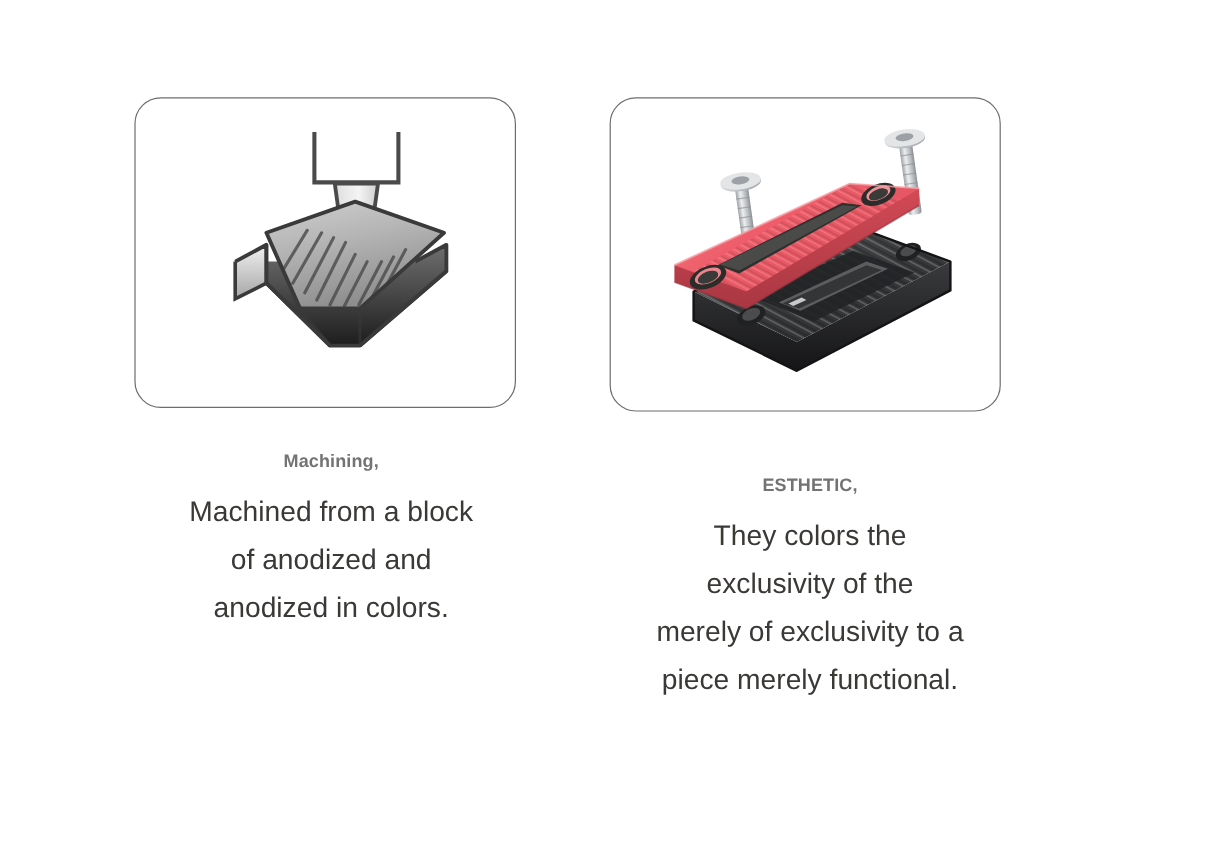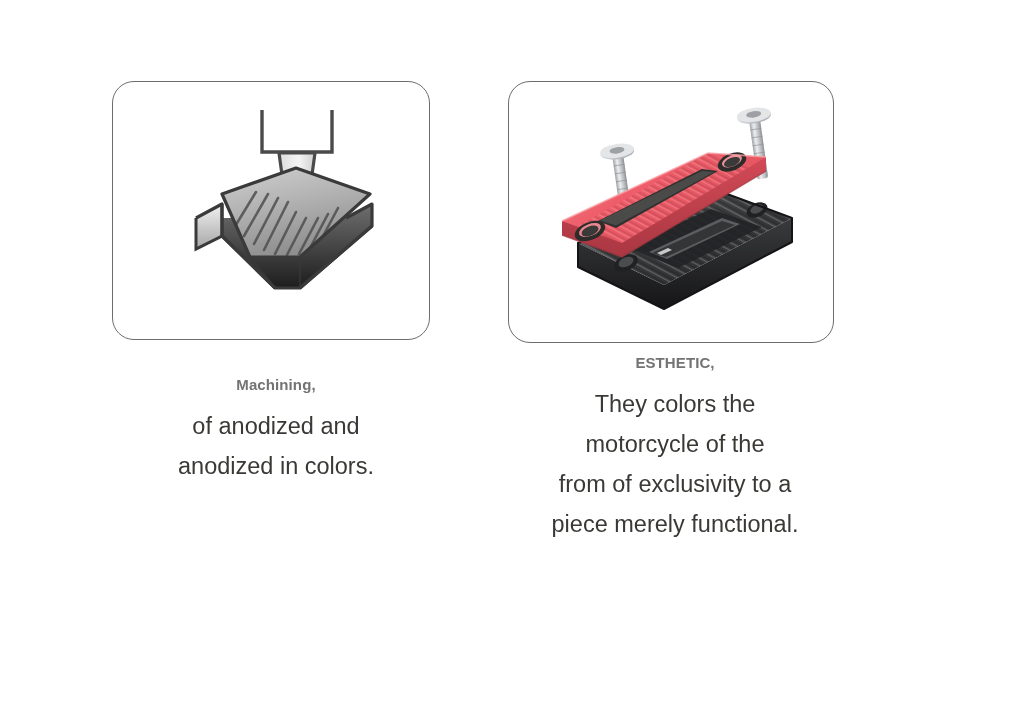--- a/index.html
+++ b/index.html
@@ -56,21 +56,21 @@
 
   
   .feature-text {
     position: absolute;
     left: 0;
     width: 100%;
     text-align: center;
     color: #33312f;
   }
   .col-0 .feature-text { top: 368px; }
-  .col-1 .feature-text { top: 346px; }
+  .col-1 .feature-text { top: 388px; }
 
   .feature-title {
     font-size: 15px;
     font-weight: bold;
     letter-spacing: 0.1px;
     line-height: 34px;
     color: #737373;
     margin: 0 0 4px 0;
   }
   .feature-body {
@@ -149,20 +149,21 @@
           <path d="M 66 128 L 119 180" fill="none" stroke="#3a3a3a" stroke-width="3"></path>
           <path d="M 144 180 L 216 118" fill="none" stroke="#3a3a3a" stroke-width="3"></path>
           <path d="M 94 149 L 119 180 M 144 149 L 144 180" fill="none" stroke="#3a3a3a" stroke-width="2.6" opacity="0.55"></path>
         </svg>
       </div>
     </div>
 
     <div class="feature-text">
       <div class="feature-title">Machining,</div>
       <div class="feature-body">
+        <span class="bodyline">Machined from a block</span>
         <span class="bodyline">of anodized and</span>
         <span class="bodyline">anodized in colors.</span>
       </div>
     </div>
   </div>
 
   <div class="feature-column col-1">
 
     <div class="icon-card">
       <div class="icon-art">
@@ -282,20 +283,20 @@
           <path d="M 36 126 L 182 58 L 240 62" fill="none" stroke="#f8a0a6" stroke-width="1.6" opacity="0.8"></path>
           <path d="M 36 140 L 96 162 L 240 76" fill="none" stroke="#9e343f" stroke-width="1.4" opacity="0.7"></path>
         </svg>
       </div>
     </div>
 
     <div class="feature-text">
       <div class="feature-title">ESTHETIC,</div>
       <div class="feature-body">
         <span class="bodyline">They colors the</span>
-        <span class="bodyline">motorcycle of the</span>
-        <span class="bodyline">from of exclusivity to a</span>
+        <span class="bodyline">exclusivity of the</span>
+        <span class="bodyline">merely of exclusivity to a</span>
         <span class="bodyline">piece merely functional.</span>
       </div>
     </div>
   </div>
 
 </div>
 
 </body></html>

